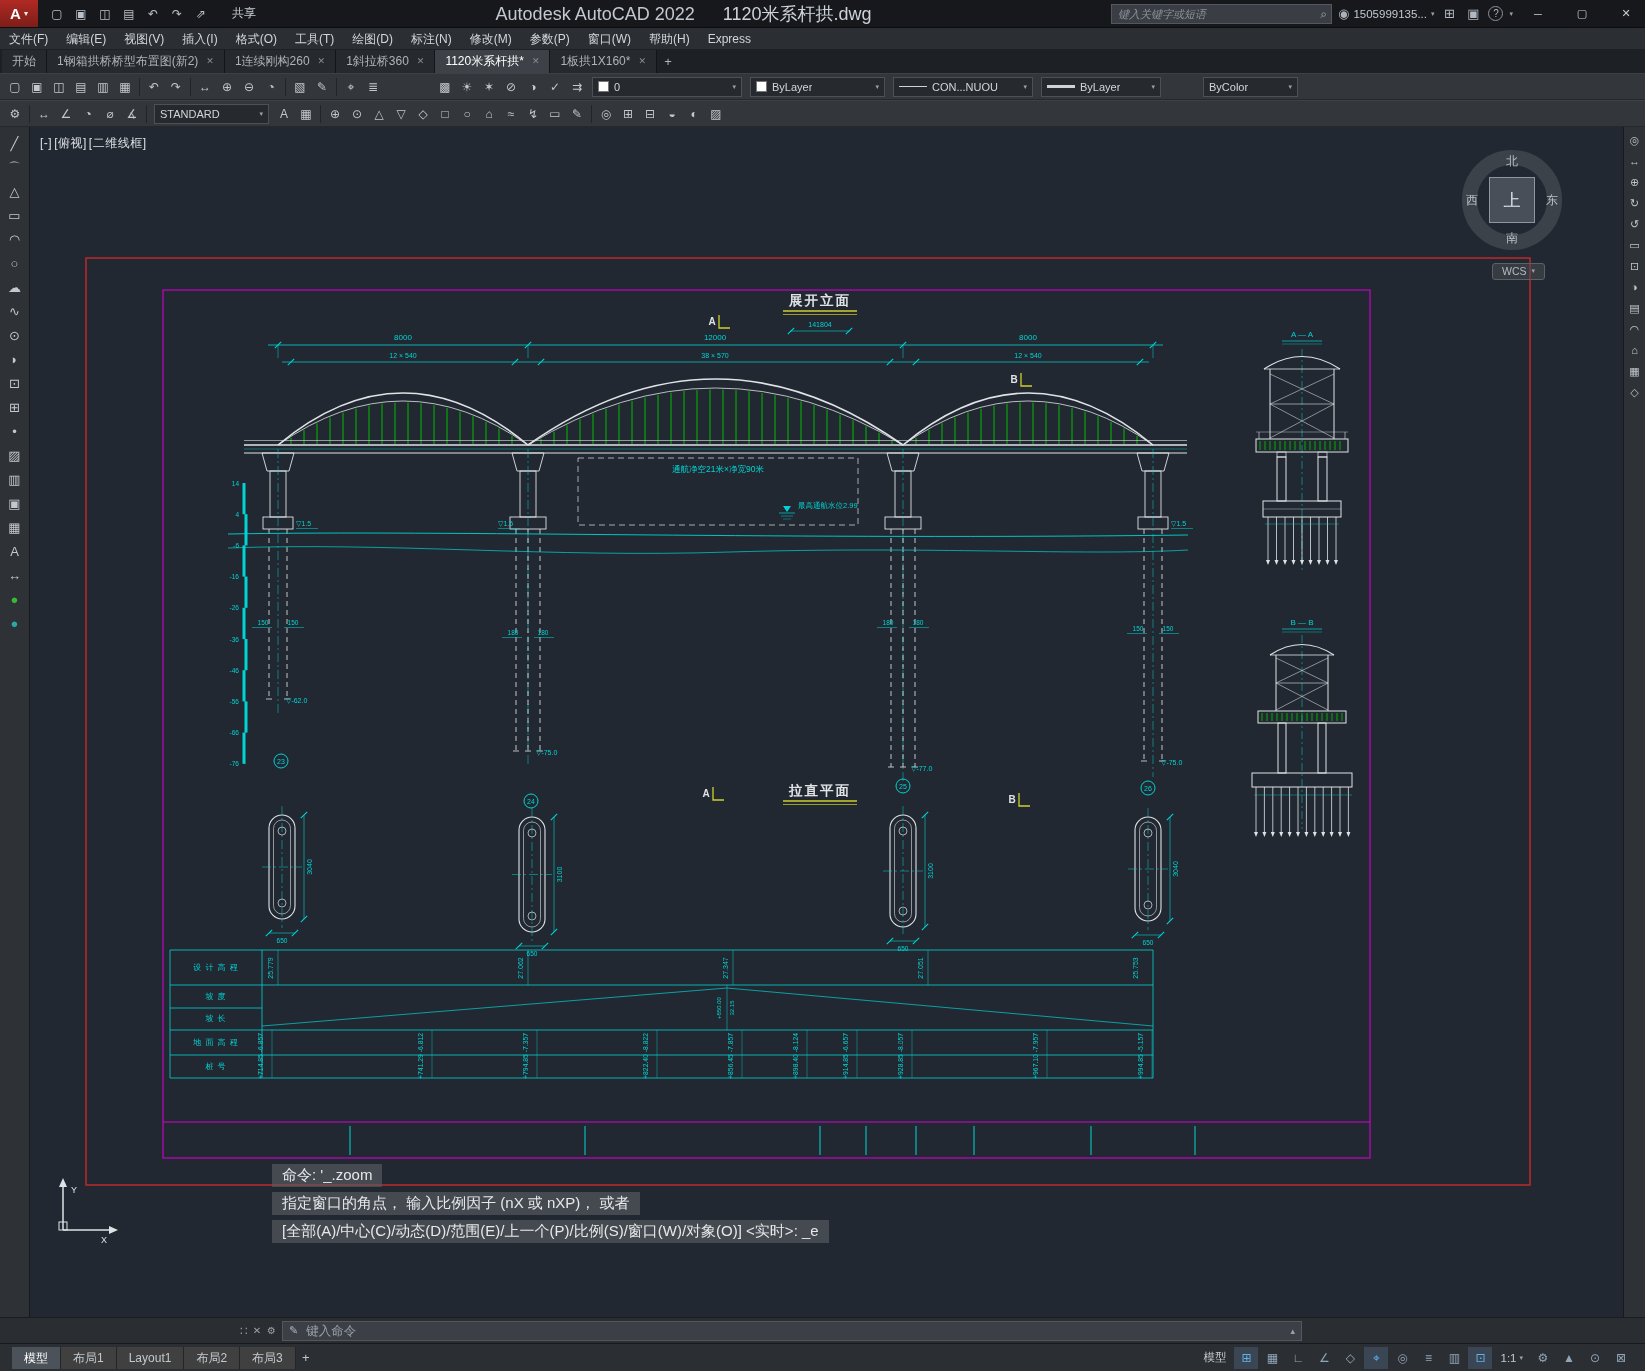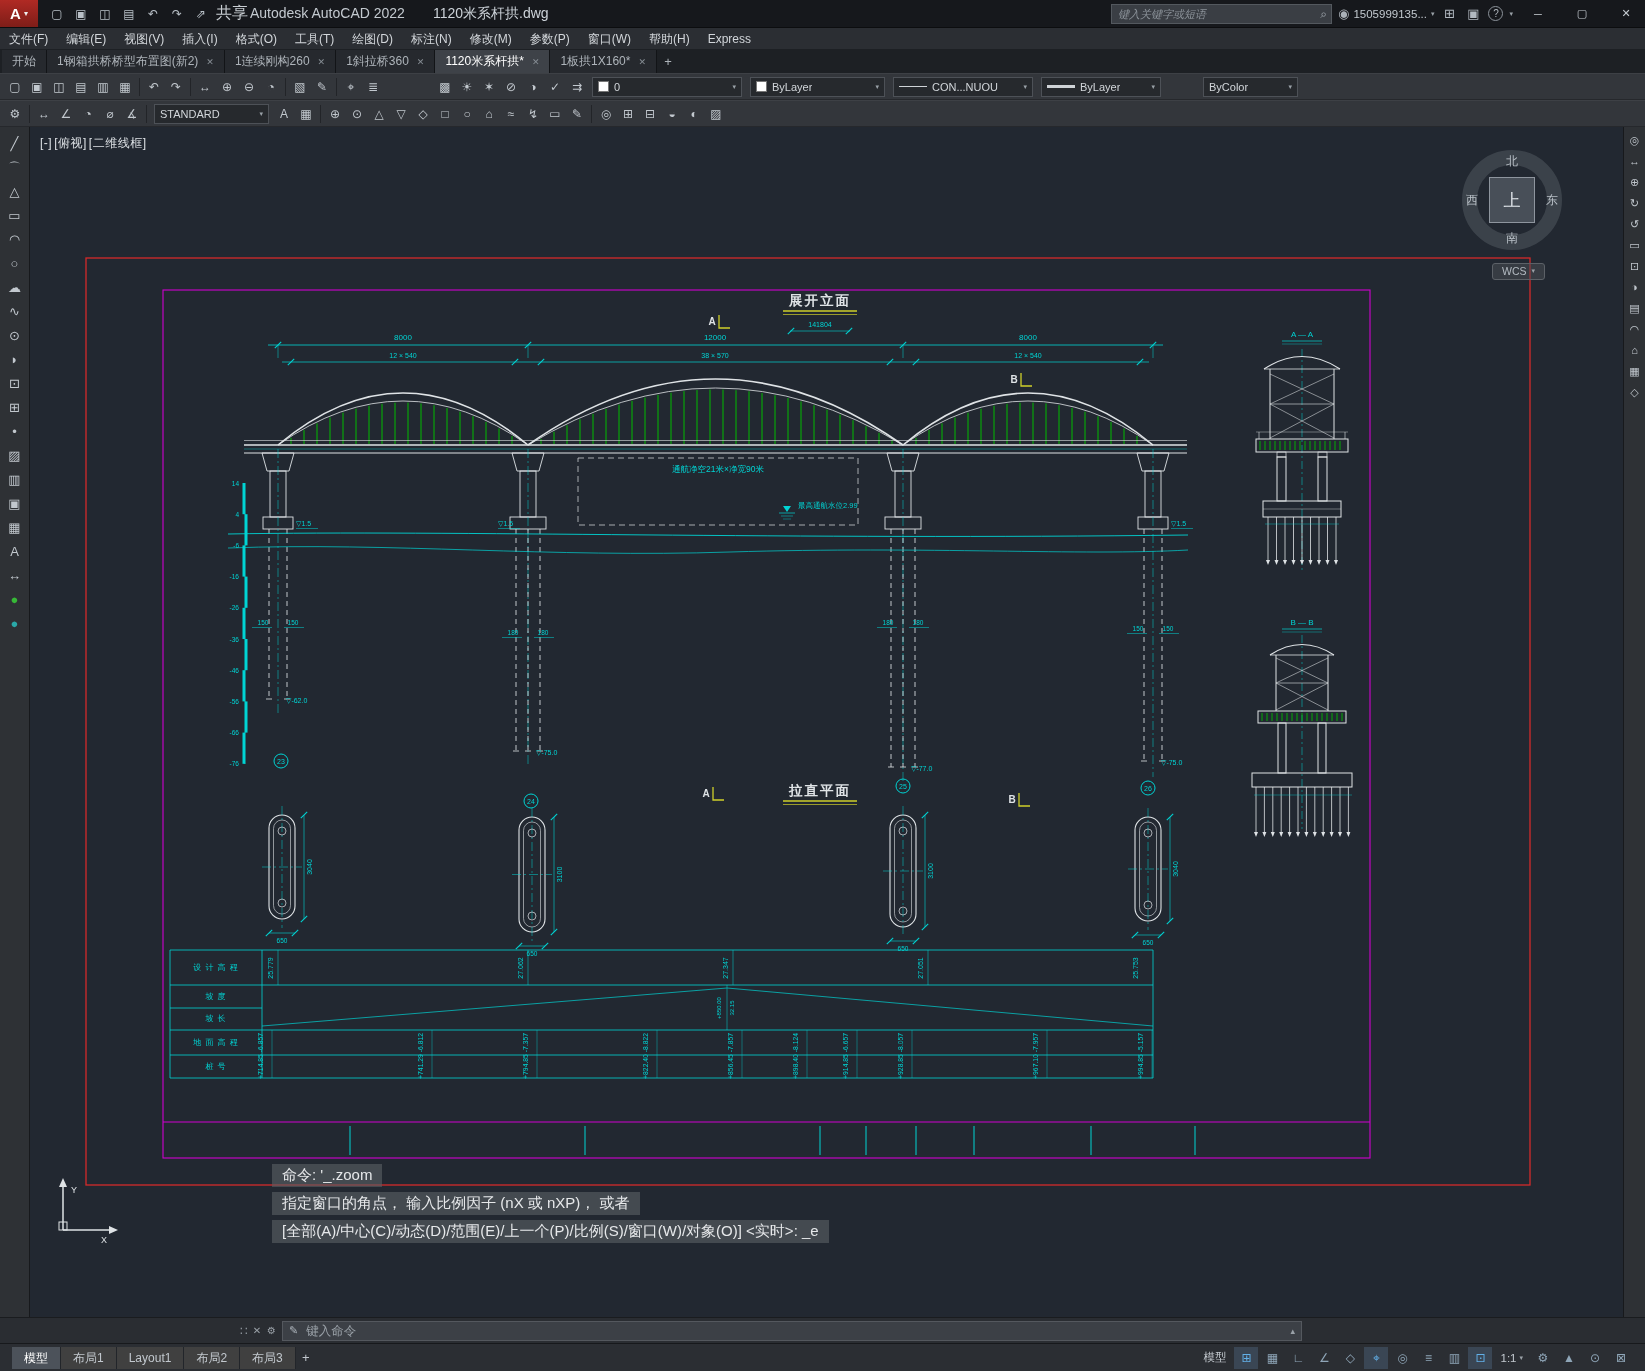--- a/index.html
+++ b/index.html
@@ -6,41 +6,41 @@
 html,body{margin:0;padding:0}
 body{width:1645px;height:1371px;overflow:hidden;font-family:"Liberation Sans","DejaVu Sans",sans-serif;background:#0d0f12}
 #app{width:1645px;height:1371px;display:flex;flex-direction:column;color:#cfd3d7;background:#2f3237}
 
 
 #titlebar{height:27px;background:#16181c;display:flex;align-items:center;gap:2px;flex:none}
 .logo{width:38px;height:27px;display:flex;align-items:center;justify-content:center;background:linear-gradient(#b02a24,#7e1d18);color:#fff;font-weight:bold;font-size:15px}
 .lg-arr{font-size:8px;margin-left:3px;color:#eee;font-weight:normal}
 #qat{display:flex;align-items:center;gap:2px;margin-left:6px}
 .qic{width:22px;height:22px;display:flex;align-items:center;justify-content:center;color:#b9c0c7;font-size:12px}
-.share-label{font-size:16px;color:#c8cdd2;margin-left:2px;white-space:nowrap}
-.tb-title{flex:1;text-align:left;font-size:14px;color:#c3c9cf;white-space:nowrap;overflow:hidden}
+.share-label{font-size:12px;color:#c8cdd2;margin-left:18px;white-space:nowrap}
+.tb-title{flex:1;text-align:center;font-size:18px;color:#c3c9cf;white-space:nowrap;overflow:hidden}
 .tb-title .doc{margin-left:28px;color:#cdd3d9}
 .tb-right{display:flex;align-items:center;gap:6px}
 .searchbox{width:221px;height:20px;background:#3a3e44;border:1px solid #53585e;display:flex;align-items:center;padding:0 4px}
 .searchbox input{flex:1;background:transparent;border:none;outline:none;color:#c6ccd2;font-size:11px;font-style:italic;min-width:0}
 .searchbox input::placeholder{color:#8b9299;font-style:italic}
 .s-ic{color:#9aa1a8;font-size:12px}
 .acct{display:flex;align-items:center;gap:4px;font-size:11.5px;color:#c3c9cf;white-space:nowrap}
 .a-ic{font-size:13px;color:#aab1b8}
 .arr{font-size:7px;color:#9aa1a8}
 .t-ic{width:18px;text-align:center;font-size:13px;color:#b2b9c0}
 .t-ic.help{border:1px solid #8b9299;border-radius:50%;width:15px;height:15px;line-height:13px;font-size:10px}
 .winbtn{width:38px;height:27px;display:flex;align-items:center;justify-content:center;font-size:11px;color:#c6ccd2}
 
 
 #menubar{height:22px;background:#2b2e33;display:flex;align-items:center;flex:none;border-top:1px solid #0c0d0f}
 .menu-item{padding:0 9px;font-size:12px;color:#d2d6da;height:22px;line-height:22px;white-space:nowrap}
 
 
-#filetabs{height:24px;background:#1d2024;display:flex;align-items:flex-end;flex:none;padding-left:2px}
+#filetabs{height:24px;background:#1d2024;display:flex;align-items:center;flex:none;padding-left:2px}
 .ftab{height:23px;display:flex;align-items:center;padding:0 10px;font-size:12px;color:#aeb4ba;background:#26292e;border-right:1px solid #121417;white-space:nowrap}
 .ftab.active{background:#3e4248;color:#fff}
 .ftab .x{margin-left:8px;font-size:9px;color:#868d94}
 .ftab-plus{width:22px;height:23px;display:flex;align-items:center;justify-content:center;color:#aeb4ba;font-size:13px}
 
 
 #ribbon1,#ribbon2{height:27px;background:#33363b;display:flex;align-items:center;flex:none;padding:0 4px;border-top:1px solid #3d4045;border-bottom:1px solid #26282c;overflow:hidden}
 .ric{width:22px;height:22px;display:flex;align-items:center;justify-content:center;font-size:12px;color:#c2c8ce;flex:none}
 .rsep{width:1px;height:18px;background:#222428;margin:0 3px;flex:none}
 .rspacer{width:50px;flex:none}

